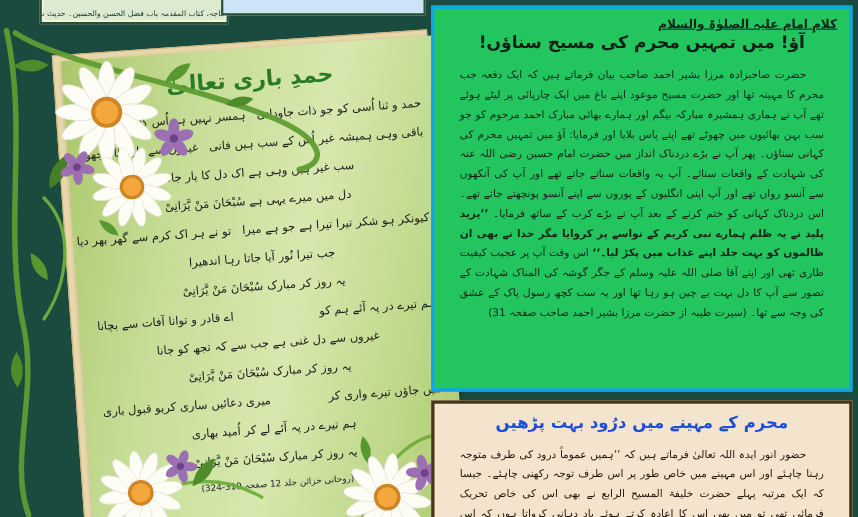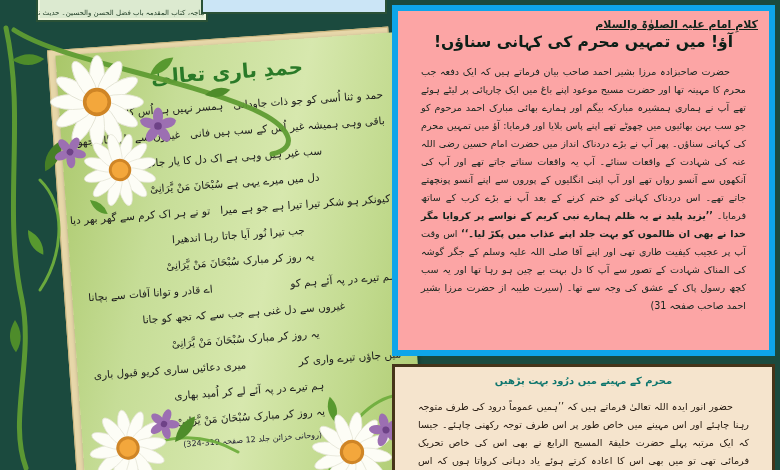--- a/index.html
+++ b/index.html
@@ -47,21 +47,21 @@
   }
   .poem-row{font-size:10.5px;color:#1c1c1c;line-height:15px;margin:0 0 11px;}
   .poem-row.couplet{display:flex;justify-content:space-between;gap:10px;}
   .poem-row.couplet .hemi{white-space:nowrap;}
   .poem-row.center{text-align:center;}
   .poem-ref{font-size:8px;text-align:center;color:#223;margin-top:6px;}
   
   .panel{box-sizing:border-box;position:absolute;z-index:4;direction:rtl;overflow:hidden;}
   .panel-a{
     left:392px;top:5px;width:383px;height:351px;
-    background:#fca5a5;border:6px solid #0ea5e9;
+    background:#22c55e;border:3px solid #0ea5e9;
     padding:7px 11px 4px;
   }
   .panel-header{
     font-size:11px;font-weight:bold;text-decoration:underline;
     text-align:right;color:#10231a;margin:0 0 2px;
   }
   .panel-title{
     font-size:15.5px;font-weight:bold;text-align:center;color:#0d1f17;
     margin:2px 0 3px;
   }
@@ -74,21 +74,21 @@
     font-size:8.4px;font-weight:bold;text-align:center;color:#14241c;
     line-height:1.7;margin-top:3px;
   }
   
   .panel-b{
     left:392px;top:364px;width:383px;height:122px;
     background:#f5e4cd;border:3px solid #463419;
     padding:6px 11px 4px;
   }
   .panel-b .panel-header{font-size:10.5px;color:#1d130a;}
-  .panel-b .panel-title{font-size:10px;margin:2px 0 2px;color:#0f766e;}
+  .panel-b .panel-title{font-size:15px;margin:2px 0 2px;color:#1d4ed8;}
   .panel-b .panel-body{color:#20150b;}
   
   .decor{position:absolute;left:0;top:0;z-index:3;pointer-events:none;}
   .vine{fill:none;stroke:#5f9c33;stroke-width:5;stroke-linecap:round;opacity:.95;}
   .vine.thin{stroke-width:3;stroke:#6fae3d;}
 </style>
 </head>
 <body>
 
 <div id="stage">
@@ -211,21 +211,21 @@
     <use href="#daisy" transform="translate(352,452) scale(1.25) rotate(8)"></use>
 
     <use href="#pflower" transform="translate(158,126) scale(1.2)"></use>
     <use href="#pflower" transform="translate(70,152) scale(1.05) rotate(30)"></use>
     <use href="#pflower" transform="translate(164,424) rotate(20)"></use>
     <use href="#pflower" transform="translate(386,430) rotate(-15) scale(1.1)"></use>
   </svg>
 
   <div class="panel panel-a">
     <div class="panel-header">کلامِ امام علیہ الصلوٰۃ والسلام</div>
-    <div class="panel-title">آؤ! میں تمہیں محرم کی کہانی سناؤں!</div>
+    <div class="panel-title">آؤ! میں تمہیں محرم کی مسیح سناؤں!</div>
     <p class="panel-body"><span>حضرت صاحبزادہ مرزا بشیر احمد صاحب بیان فرماتے ہیں کہ ایک دفعہ جب محرم کا مہینہ تھا اور حضرت مسیح موعود اپنے باغ میں ایک چارپائی پر لیٹے ہوئے تھے آپ نے ہماری ہمشیرہ مبارکہ بیگم اور ہمارے بھائی مبارک احمد مرحوم کو جو سب بہن بھائیوں میں چھوٹے تھے اپنے پاس بلایا اور فرمایا: آؤ میں تمہیں محرم کی کہانی سناؤں۔ پھر آپ نے بڑے دردناک انداز میں حضرت امام حسین رضی اللہ عنہ کی شہادت کے واقعات سنائے۔ آپ یہ واقعات سناتے جاتے تھے اور آپ کی آنکھوں سے آنسو رواں تھے اور آپ اپنی انگلیوں کے پوروں سے اپنے آنسو پونچھتے جاتے تھے۔ اس دردناک کہانی کو ختم کرنے کے بعد آپ نے بڑے کرب کے ساتھ فرمایا۔ </span><b>’’یزید پلید نے یہ ظلم ہمارے نبی کریم کے نواسے پر کروایا مگر خدا نے بھی ان ظالموں کو بہت جلد اپنے عذاب میں پکڑ لیا۔‘‘</b><span> اس وقت آپ پر عجیب کیفیت طاری تھی اور اپنے آقا صلی اللہ علیہ وسلم کے جگر گوشہ کی المناک شہادت کے تصور سے آپ کا دل بہت بے چین ہو رہا تھا اور یہ سب کچھ رسول پاک کے عشق کی وجہ سے تھا۔ </span><span>(سیرت طیبہ از حضرت مرزا بشیر احمد صاحب صفحہ 31)</span></p>
     <div class="glossary">
     </div>
   </div>
 
   <div class="panel panel-b">
     <div class="panel-title">محرم کے مہینے میں درُود بہت پڑھیں</div>
     <p class="panel-body"><span>حضور انور ایدہ اللہ تعالیٰ فرماتے ہیں کہ ’’ہمیں عموماً درود کی طرف متوجہ رہنا چاہئے اور اس مہینے میں خاص طور پر اس طرف توجہ رکھنی چاہئے۔ جیسا کہ ایک مرتبہ پہلے حضرت خلیفۃ المسیح الرابع نے بھی اس کی خاص تحریک فرمائی تھی تو میں بھی اس کا اعادہ کرتے ہوئے یاد دہانی کرواتا ہوں کہ اس مہینے میں </span><b>درود بہت پڑھیں۔</b></p>
   </div>
 

